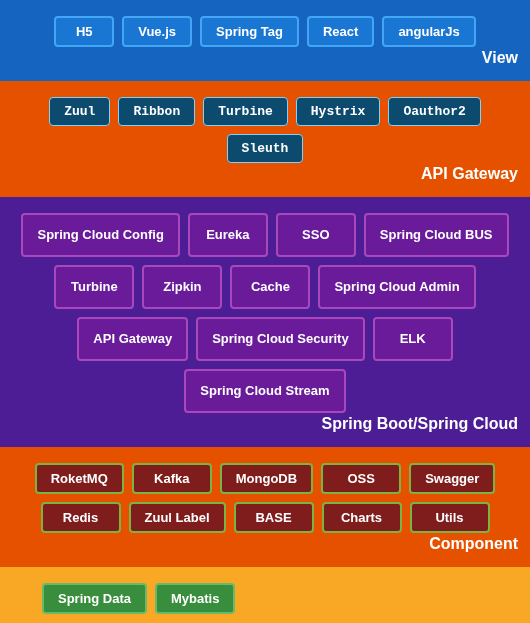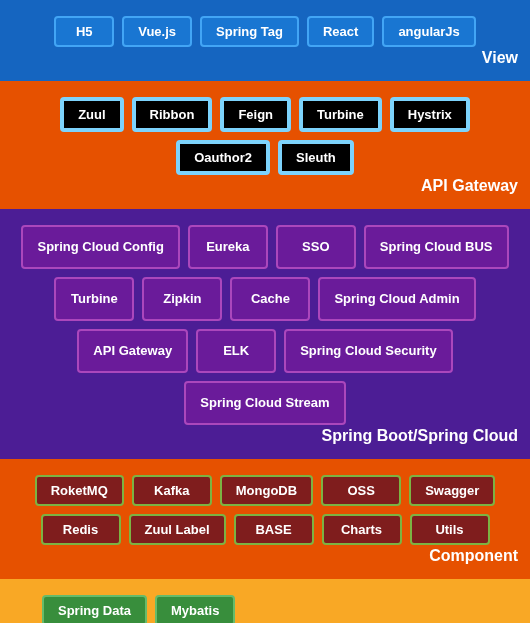--- a/index.html
+++ b/index.html
@@ -50,22 +50,23 @@
     .view-chip {
       background: #1976d2;
       border: 2px solid #42a5f5;
     }
 
     
     .api-section {
       background: #e65100;
     }
     .api-chip {
-      background: #000000;
-      border: 4px solid #7dd3fc;
+      background: #0c4a6e;
+      border: 1px solid #7dd3fc;
+      font-family: Liberation Mono, monospace;
     }
 
     
     .spring-section {
       background: #4c1d95;
     }
     .spring-chip {
       background: #6a1b9a;
       border: 2px solid #ab47bc;
       min-height: 44px;
@@ -104,42 +105,41 @@
     <div class="chip view-chip">React</div>
     <div class="chip view-chip">angularJs</div>
   </div>
   <div class="section-label">View</div>
 </div>
 
 <div class="section api-section">
   <div class="chips">
     <div class="chip api-chip">Zuul</div>
     <div class="chip api-chip">Ribbon</div>
-    <div class="chip api-chip">Feign</div>
     <div class="chip api-chip">Turbine</div>
     <div class="chip api-chip">Hystrix</div>
     <div class="chip api-chip">Oauthor2</div>
     <div class="chip api-chip">Sleuth</div>
   </div>
   <div class="section-label">API Gateway</div>
 </div>
 
 <div class="section spring-section">
   <div class="chips">
     <div class="chip spring-chip">Spring Cloud Config</div>
     <div class="chip spring-chip">Eureka</div>
     <div class="chip spring-chip">SSO</div>
     <div class="chip spring-chip">Spring Cloud BUS</div>
     <div class="chip spring-chip">Turbine</div>
     <div class="chip spring-chip">Zipkin</div>
     <div class="chip spring-chip">Cache</div>
     <div class="chip spring-chip">Spring Cloud Admin</div>
     <div class="chip spring-chip">API Gateway</div>
+    <div class="chip spring-chip">Spring Cloud Security</div>
     <div class="chip spring-chip">ELK</div>
-    <div class="chip spring-chip">Spring Cloud Security</div>
     <div class="chip spring-chip">Spring Cloud Stream</div>
   </div>
   <div class="section-label">Spring Boot/Spring Cloud</div>
 </div>
 
 <div class="section component-section">
   <div class="chips">
     <div class="chip component-chip">RoketMQ</div>
     <div class="chip component-chip">Kafka</div>
     <div class="chip component-chip">MongoDB</div>

